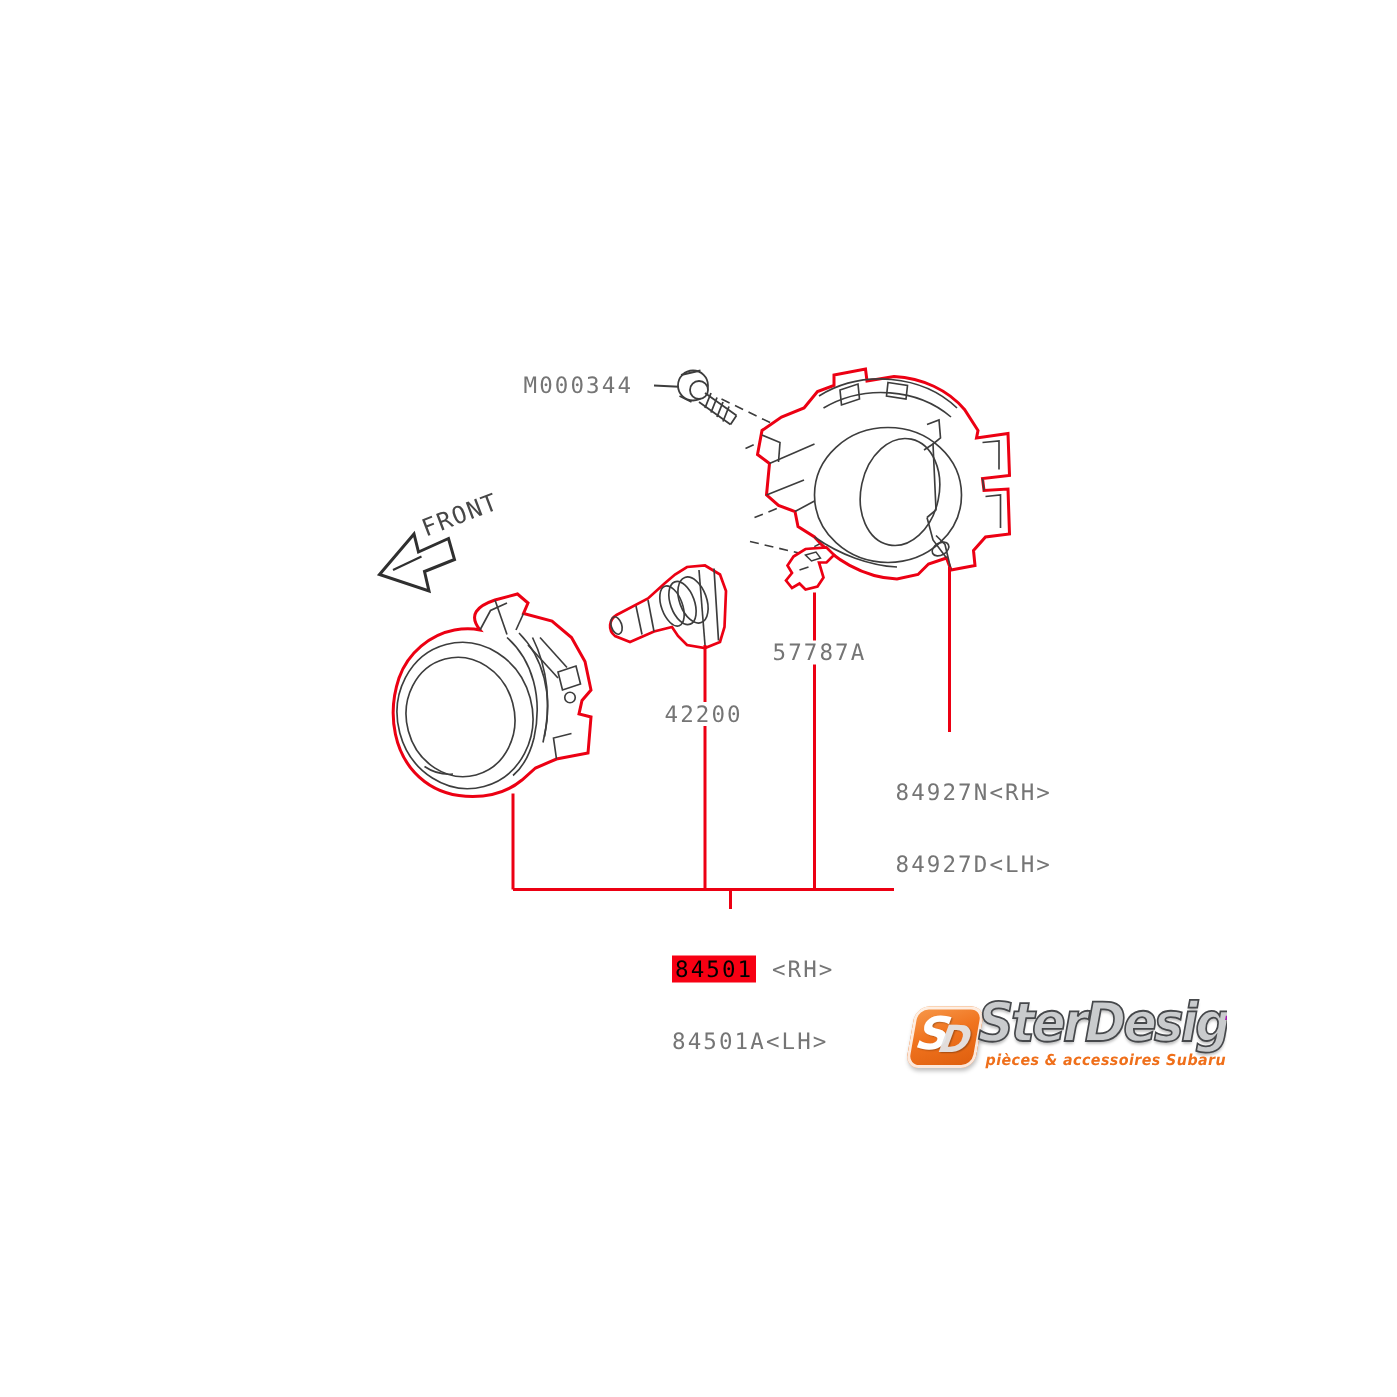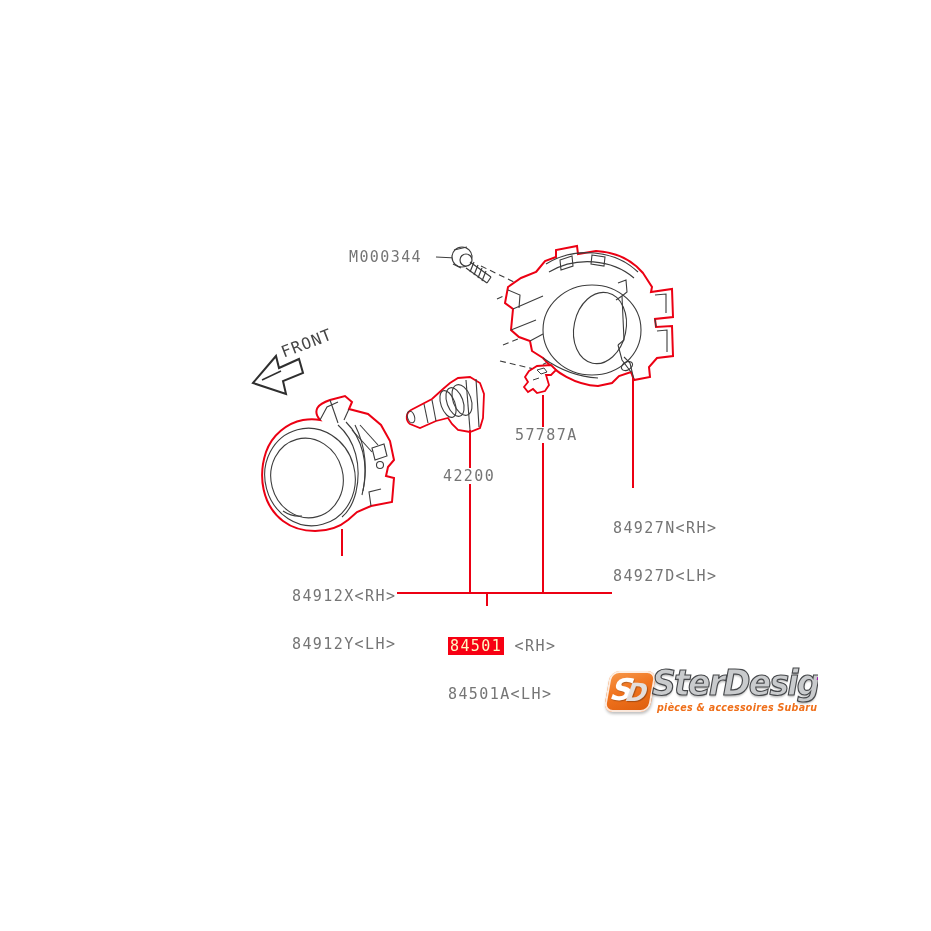--- a/index.html
+++ b/index.html
@@ -7,21 +7,21 @@
     position:relative;width:818px;height:931px;background:#ffffff;
     overflow:hidden;font-family:"DejaVu Sans Mono",monospace;
   }
   .artwork{position:absolute;left:0;top:0;}
   .plabel{
     position:absolute;font-family:"DejaVu Sans Mono",monospace;
     font-size:15px;letter-spacing:1.4px;color:#757575;line-height:16px;
     background:#ffffff;padding:0 1px;white-space:pre;
   }
   .plabel .row{background:#ffffff;}
-  .hl{background:#f70013;color:#fef9c3;padding:0 2px;}
+  .hl{background:#f70013;color:#000000;padding:0 2px;}
   .front-label{
     position:absolute;left:284px;top:345px;background:transparent;
     color:#474747;font-size:16px;letter-spacing:1px;
     transform:rotate(-21deg);transform-origin:left bottom;
   }
   
   .logo{position:absolute;left:598px;top:654px;width:285px;height:85px;}
   .logo-icon{
     position:absolute;left:9px;top:17px;width:46px;height:41px;
     background:linear-gradient(160deg,#f79a4d 0%,#f0731e 45%,#dd5d0d 100%);
@@ -178,29 +178,25 @@
   </svg>
 
   <div class="plabel" style="left:348px;top:249px;">M000344</div>
 
   <div class="front-label plabel" style="background:transparent;">FRONT</div>
 
   <div class="plabel" style="left:514px;top:427px;">57787A</div>
 
   <div class="plabel" style="left:442px;top:468px;">42200</div>
 
-  <div class="plabel" style="left:596px;top:488px;margin-left:16px;">
+  <div class="plabel" style="left:596px;top:488px;">
     <div class="row">84927N&lt;RH&gt;</div>
     <div class="row">84927D&lt;LH&gt;</div>
   </div>
 
-  <div class="plabel" style="left:291px;top:556px;">
-    <div class="row">84912X&lt;RH&gt;</div>
-    <div class="row">84912Y&lt;LH&gt;</div>
-  </div>
 
   <div class="plabel" style="left:447px;top:606px;">
     <div class="row"><span class="hl">84501</span><span> &lt;RH&gt;</span></div>
     <div class="row">84501A&lt;LH&gt;</div>
   </div>
 
   <div class="logo">
     <div class="logo-icon">
       <span class="m-s">S</span>
       <span class="m-d">D</span>

